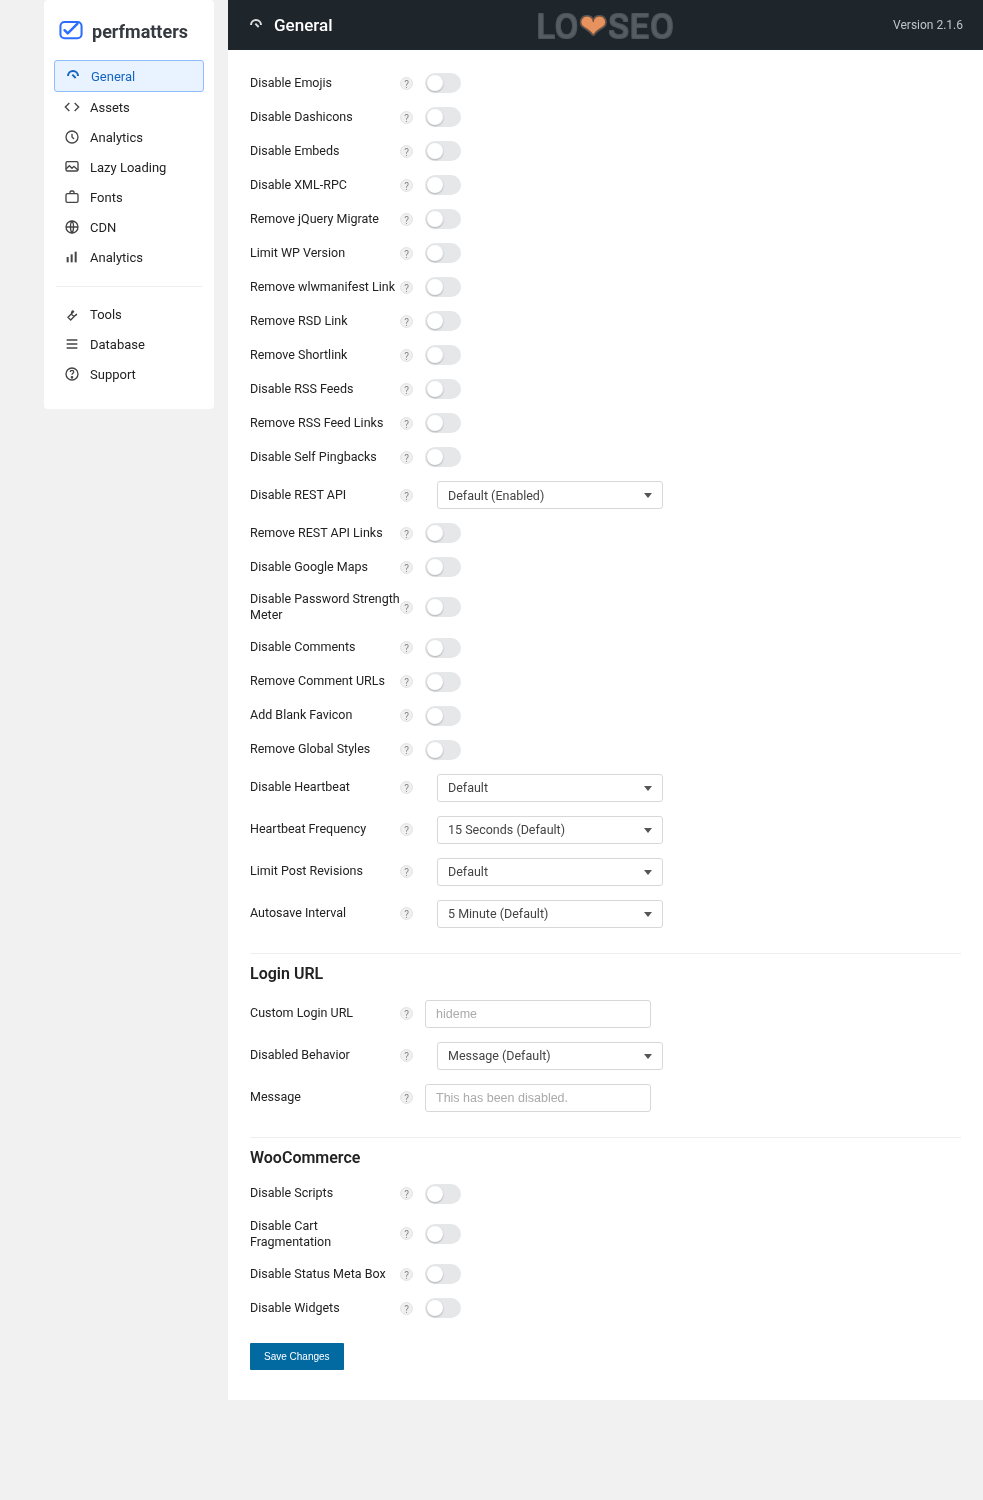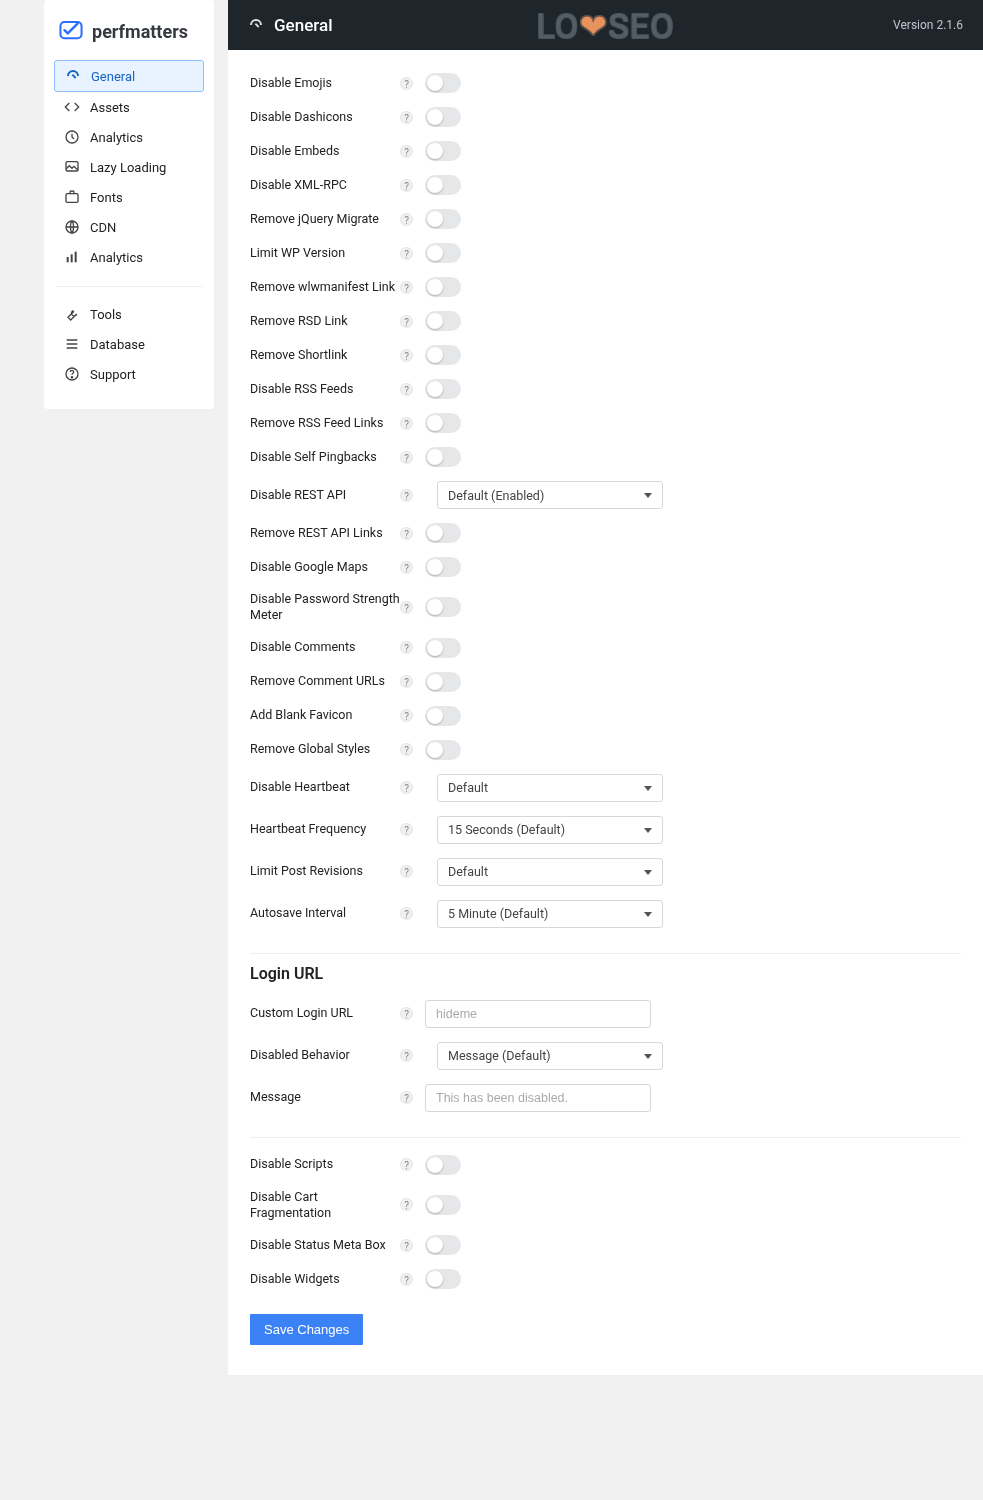--- a/index.html
+++ b/index.html
@@ -44,21 +44,21 @@
 
     
     .text-input { width:226px; height:28px; border:1px solid #d6d9dc; border-radius:3px; background:#fff; padding:0 10px; font-size:12.5px; color:#3b82f6; }
     .text-input::placeholder { color:#aaa; }
 
     
     .section-hr { height:1px; background:#eee; margin:18px 0 10px 0; }
     .section-title { font-size:16px; font-weight:600; margin:8px 0 10px 0; }
 
     
-    .save-btn { background:#3b82f6; color:#fff; border:none; border-radius:1px; padding:8px 14px; font-size:13px; cursor:pointer; margin-top:18px; }
+    .save-btn { background:#0369a1; color:#fff; border:none; border-radius:1px; padding:8px 14px; font-size:10px; cursor:pointer; margin-top:18px; }
   </style>
 </head>
 <body>
 
 <div class="wrap">
 
   <aside class="sidebar">
     <div class="logo">
       <svg class="logo-mark" viewBox="0 0 32 32">
         <rect x="3" y="5" width="26" height="20" rx="5" fill="none" stroke="#2b6dff" stroke-width="2.5"></rect>
@@ -374,20 +374,21 @@
             </div>
           </div>
           <div class="row">
             <div class="row-label">Message</div>
             <span class="help">?</span>
             <div class="ctrl"><input type="text" class="text-input" placeholder="This has been disabled." style=""></div>
           </div>
         </div>
 
       <div class="section-hr"></div>
+      <div class="section-title">WooCommerce</div>
       <div id="rows-woo">
           <div class="row">
             <div class="row-label">Disable Scripts</div>
             <span class="help">?</span>
             <div class="ctrl">
               <div class="toggle"></div>
             </div>
           </div>
           <div class="row">
             <div class="row-label">Disable Cart Fragmentation</div>

